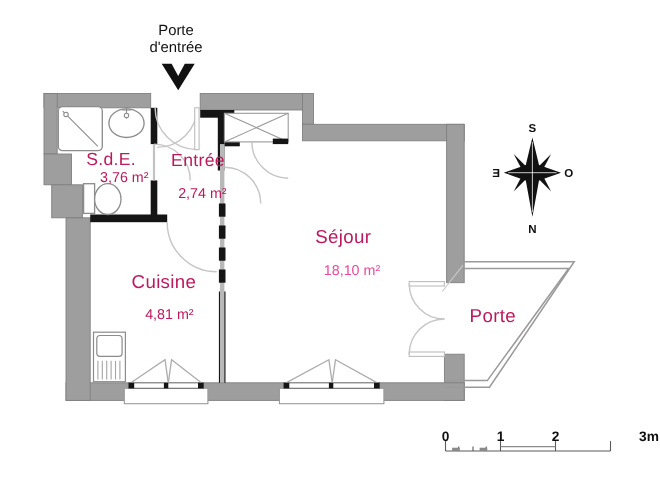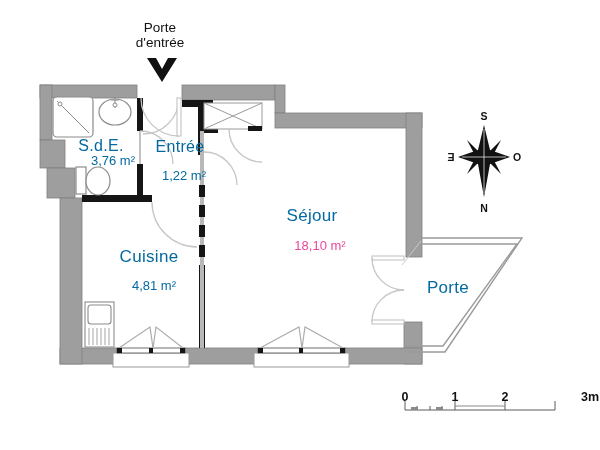--- a/index.html
+++ b/index.html
@@ -1,19 +1,19 @@
 <!DOCTYPE html>
 <html><head>
 <meta charset="utf-8">
 <style>
   html,body{margin:0;padding:0;background:#ffffff;}
   .stage{position:relative;width:600px;height:450px;background:#ffffff;overflow:hidden;
          font-family:"Liberation Sans",sans-serif;}
   .stage svg{position:absolute;left:0;top:0;}
-  .lbl{position:absolute;transform:translateX(-50%);white-space:nowrap;color:#0369a1;
+  .lbl{position:absolute;transform:translateX(-50%);white-space:nowrap;color:#be185d;
        text-align:center;line-height:1.12;}
   .note{font-size:13.5px;color:#111;}
   .room-name{font-size:17px;letter-spacing:.3px;}
   .room-name.small{font-size:16px;}
   .room-area{font-size:13px;}
   .room-area.faded{color:#ec4899;}
   .hsp{font-size:13px;}
   .scale-num{position:absolute;transform:translateX(-50%);font-weight:bold;
              font-size:12.5px;color:#111;}
   .compass-letter{font-size:10.5px;font-weight:bold;fill:#111;
@@ -183,21 +183,21 @@
 
   <div class="lbl note" style="left:160px;top:20px;">
     <div>Porte</div>
     <div>d'entrée</div>
   </div>
 
   <div class="lbl room-name small" style="left:101px;top:137px;">S.d.E.</div>
   <div class="lbl room-area" style="left:113px;top:154px;">3,76 m²</div>
 
   <div class="lbl room-name small" style="left:180px;top:138px;">Entrée</div>
-  <div class="lbl room-area" style="left:184px;top:169px;">1,22 m²</div>
+  <div class="lbl room-area" style="left:184px;top:169px;">2,74 m²</div>
 
   <div class="lbl room-name" style="left:149px;top:247px;text-align:center;">Cuisine</div>
   <div class="lbl room-area" style="left:154px;top:279px;">4,81 m²</div>
 
   <div class="lbl room-name" style="left:312px;top:206px;">Séjour</div>
   <div class="lbl room-area faded" style="left:320px;top:239px;">18,10 m²</div>
 
   <div class="lbl room-name" style="left:448px;top:278px;">Porte</div>
 
   <div class="scale-num" style="left:405px;top:390px;">0</div>

